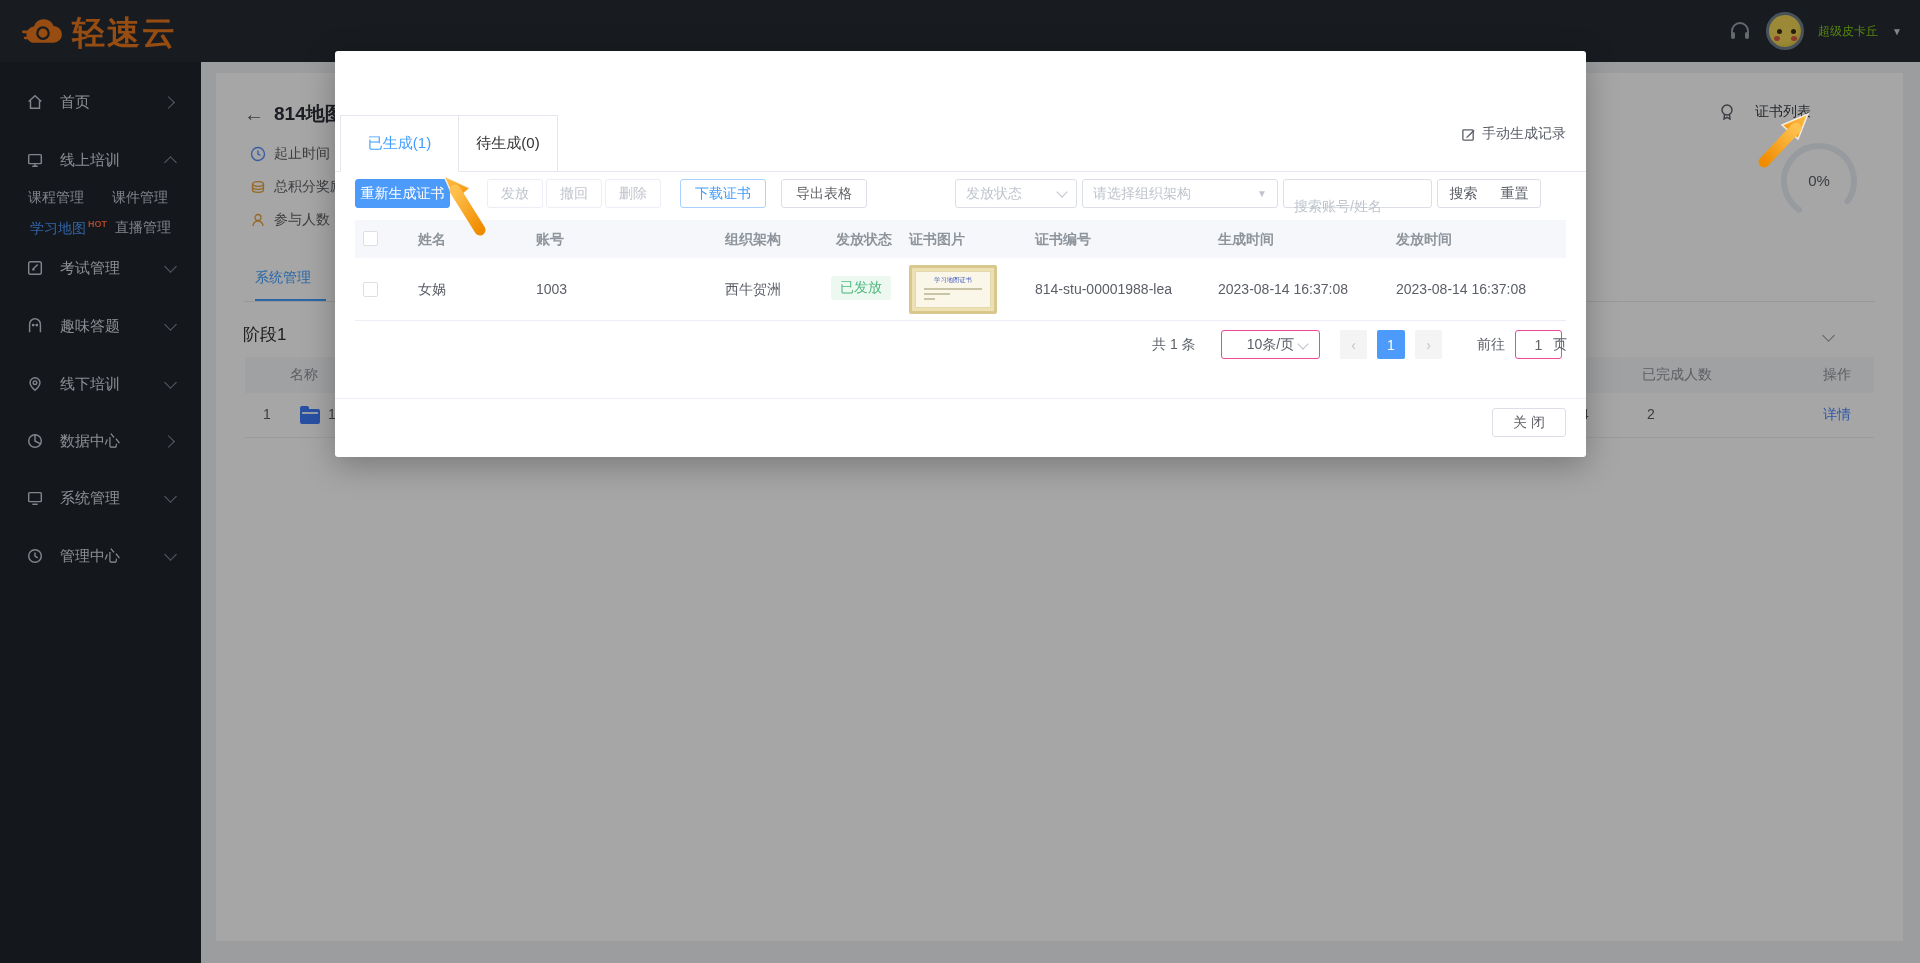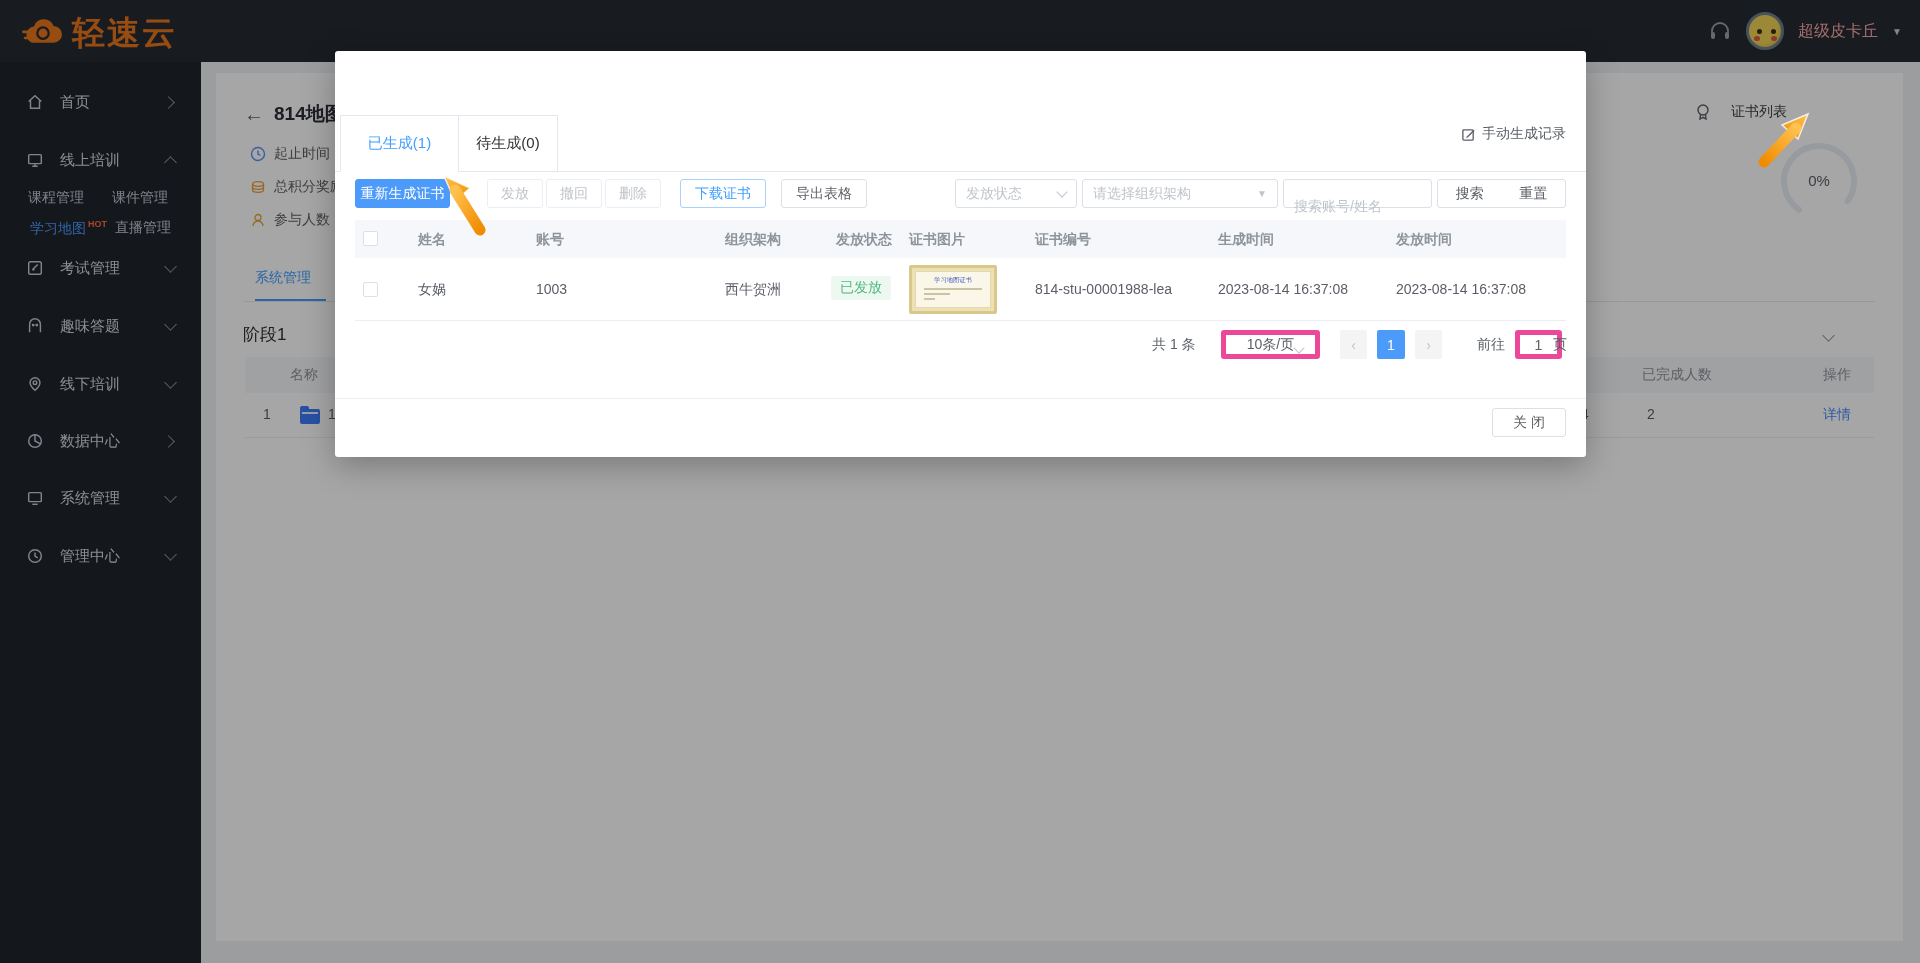--- a/index.html
+++ b/index.html
@@ -9,21 +9,21 @@
 
   
   #topbar { position:absolute; left:0; top:0; width:1920px; height:62px; background:#262B33; z-index:1; }
   #logo { position:absolute; left:22px; top:11px; display:flex; align-items:center; }
   #logo-text { color:#E8761C; font-size:33px; font-weight:bold; letter-spacing:2px; margin-left:8px; }
   #user-area { position:absolute; right:18px; top:0; height:62px; display:flex; align-items:center; gap:14px; }
   #avatar { width:38px; height:38px; border-radius:50%; background:radial-gradient(circle at 40% 40%, #F0D355 55%, #BFAE3F 100%);
     border:3px solid #6E7F8C; position:relative; overflow:hidden; }
   #avatar::before { content:""; position:absolute; left:8px; top:14px; width:5px; height:5px; border-radius:50%; background:#3a2f12; box-shadow:14px 0 0 #3a2f12; }
   #avatar::after { content:""; position:absolute; left:5px; top:21px; width:6px; height:5px; border-radius:50%; background:#D75B45; box-shadow:17px 0 0 #D75B45; }
-  #user-name { color:#fca5a5; font-size:16px; }
+  #user-name { color:#84cc16; font-size:12px; }
   .caret-down { color:#CBD1D8; font-size:10px; }
 
   
   #sidebar { position:absolute; left:0; top:62px; width:201px; height:901px; background:#1F242C; z-index:1; }
   .side-item { position:absolute; left:0; width:201px; height:34px; display:flex; align-items:center; cursor:pointer; }
   .side-item .mi { width:18px; height:18px; margin-left:26px; flex:none; }
   .side-item .ml { color:#D6DCE3; font-size:15px; margin-left:16px; flex:1; }
   .chev { width:9px; height:9px; border-right:1.6px solid #8C939B; border-bottom:1.6px solid #8C939B; display:inline-block; }
   .chev.r { transform:rotate(-45deg); margin-right:28px; }
   .chev.d { transform:rotate(45deg); margin-right:26px; margin-top:-4px; }
@@ -34,21 +34,21 @@
   .hot { color:#FF6A3B; font-size:9px; font-weight:bold; vertical-align:super; margin-left:2px; }
   svg.micon { stroke:#C7CDD5; fill:none; stroke-width:1.6; }
 
   
   #content-bg { position:absolute; left:201px; top:62px; width:1719px; height:901px; background:#F0F2F5; z-index:1; }
   #card { position:absolute; left:15px; top:11px; width:1687px; height:868px; background:#FFFFFF; }
   .back-arrow { color:#606266; font-size:20px; }
   #page-title { color:#2B2F36; font-size:19px; font-weight:bold; }
   .info-row { position:absolute; left:34px; display:flex; align-items:center; font-size:14px; color:#606266; }
   .info-ico { width:16px; height:16px; margin-right:8px; }
-  #cert-list-link { position:absolute; right:116px; top:30px; display:flex; align-items:center; gap:20px;
+  #cert-list-link { position:absolute; right:92px; top:30px; display:flex; align-items:center; gap:20px;
     color:#3A3F45; font-size:14px; cursor:pointer; }
   #ring-wrap { position:absolute; right:44px; top:68px; width:80px; height:80px; }
   #ring-label { position:absolute; left:0; top:31px; width:80px; text-align:center; font-size:15px; color:#5A5E66; }
   #stage-tab { position:absolute; left:39px; top:196px; color:#409EFF; font-size:14px; cursor:pointer; }
   #stage-tab-underline { position:absolute; left:39px; top:226px; width:71px; height:3px; background:#409EFF; }
   #tabs-divider { position:absolute; left:28px; top:228px; width:1631px; height:1px; background:#E6E8EC; }
   #stage-title { position:absolute; left:27px; top:250px; color:#303133; font-size:17px; }
   #stage-collapse { position:absolute; right:44px; top:262px; }
   #stage-thead { position:absolute; left:29px; top:284px; width:1629px; height:36px; background:#F6F7FA;
     font-size:14px; color:#909399; }
@@ -99,21 +99,21 @@
   #cert-thumb { position:absolute; left:554px; top:7px; width:88px; height:49px; background:#EDE0B2;
     border:3px solid #D8C88D; border-radius:2px; cursor:pointer; }
   #cert-thumb-inner { position:absolute; left:3px; top:3px; right:3px; bottom:3px; background:#FBF7E8; border:1px solid #E3D8AE; }
   #cert-thumb-title { text-align:center; font-size:7px; color:#3D58C4; margin-top:3px; transform:scale(.9); white-space:nowrap; }
   .cert-line { height:2px; background:#B9B292; background:#BDB694; margin:3px 8px 0 8px; opacity:.8; }
   .cert-line.short { margin-right:40px; }
 
   
   #pagination { position:absolute; left:20px; top:279px; width:1211px; height:29px; font-size:14px; color:#5A5E66; }
   .pg { position:absolute; top:0; height:29px; display:flex; align-items:center; justify-content:center; }
-  .pg-box { border:5px solid #ec4899; border-radius:3px; background:#fff; }
+  .pg-box { border:1px solid #ec4899; border-radius:3px; background:#fff; }
   .pg-arrow { width:27px; background:#F4F4F5; border-radius:2px; color:#C0C4CC; font-size:14px; cursor:not-allowed; }
   .pg-cur { width:28px; background:#4C9AFA; border-radius:2px; color:#fff; cursor:pointer; }
   #goto-input { width:47px; text-align:center; }
   #goto-input input { width:100%; border:none; outline:none; text-align:center; font-size:14px; color:#606266; font-family:inherit; }
 
   #modal-footer-divider { position:absolute; left:0; top:347px; width:100%; height:1px; background:#EBEEF5; }
   #close-btn { position:absolute; right:20px; top:357px; width:74px; height:29px; border:1px solid #DCDFE6; border-radius:3px;
     background:#fff; color:#606266; font-size:14px; display:flex; align-items:center; justify-content:center; cursor:pointer; }
 
   .cursor-arrow { position:absolute; z-index:30; }
@@ -313,21 +313,21 @@
     <span>发放状态</span>
     <i class="sel-chev"></i>
   </div>
   <div class="fld" style="left:747px; width:196px; padding-left:10px">
     <span>请选择组织架构</span>
     <span class="sel-caret">▼</span>
   </div>
   <div class="fld" style="left:948px; width:149px">
     <input type="text" placeholder="搜索账号/姓名" style="">
   </div>
-  <div class="fld" style="left:1102px; width:129px; color:#5A5E66; justify-content:space-around">
+  <div class="fld" style="left:1102px; width:104px; color:#5A5E66; justify-content:space-around">
     <span style="cursor:pointer">搜索</span>
     <span style="cursor:pointer">重置</span>
   </div>
 
   <div id="mtable-head">
     <span class="abs" style="left:8px; top:11px"><span class="cbox"></span></span>
     <span class="th" style="left:63px">姓名</span>
     <span class="th" style="left:181px">账号</span>
     <span class="th" style="left:370px">组织架构</span>
     <span class="th" style="left:481px">发放状态</span>

